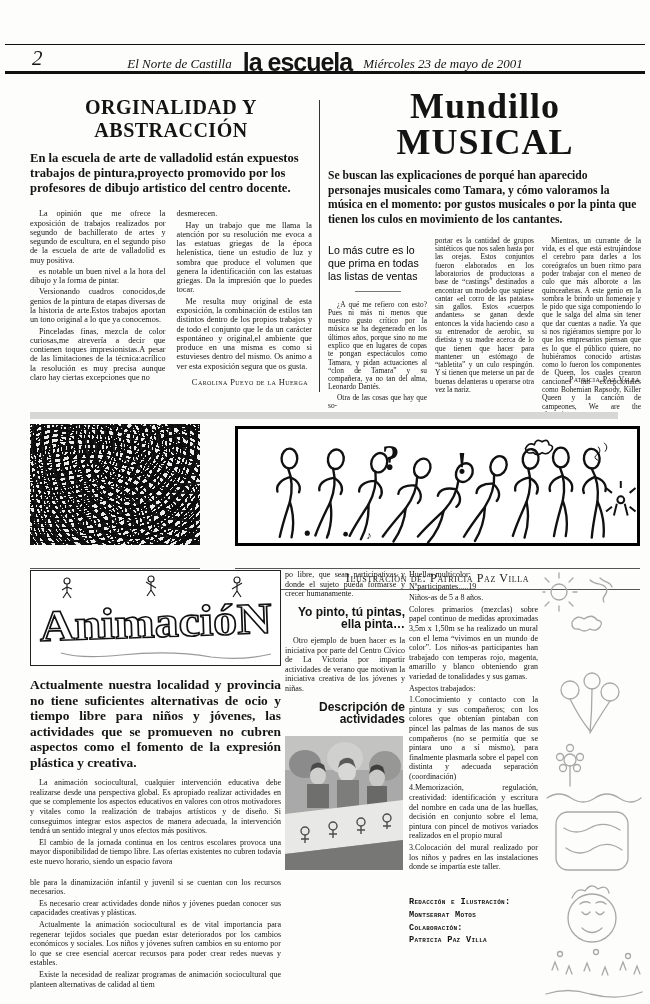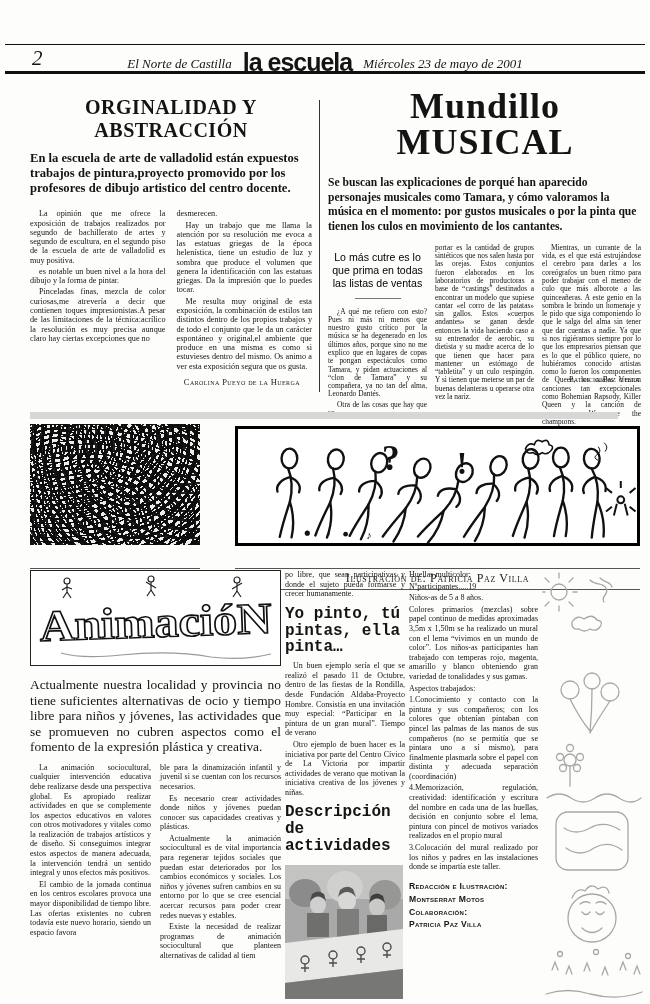--- a/index.html
+++ b/index.html
@@ -18,62 +18,62 @@
   .cols{display:flex;overflow:hidden;}
   .col p{margin:0 0 2px 0;text-align:justify;}
   .col p.ind{text-indent:9px;}
   .byline{position:absolute;font-variant:small-caps;letter-spacing:.4px;color:#222;}
   
   .art-left{position:absolute;left:30px;top:96px;width:282px;}
   .art-left .headline{font-size:20px;letter-spacing:.5px;}
   .art-left .standfirst{font-size:12.6px;line-height:1.2;margin-top:9px;}
   .art-left .cols{gap:11px;margin-top:13px;max-height:204px;}
   .art-left .col{width:136px;font-size:8.2px;line-height:1.13;}
-  .art-left .byline{right:12px;top:281px;font-size:8.5px;}
+  .art-left .byline{right:4px;top:281px;font-size:8.5px;}
   .divider-v{position:absolute;left:319px;top:100px;width:1px;height:292px;background:#333;}
   
   .art-right{position:absolute;left:328px;top:88px;width:314px;}
   .art-right .headline{font-size:36px;line-height:1;letter-spacing:1px;}
-  .art-right .standfirst{font-size:11.6px;line-height:1.27;margin-top:16px;}
+  .art-right .standfirst{font-size:11.6px;line-height:1.27;margin-top:9px;}
   .art-right .cols{gap:8px;margin-top:9px;max-height:212px;}
   .art-right .col{width:99px;font-size:7.4px;line-height:1.12;}
   .art-right .byline{right:2px;top:287px;font-size:8px;}
   .pullquote{font-family:"Liberation Sans",sans-serif;font-size:10.6px;line-height:1.25;
-             text-align:center;margin:7px 0 9px 0;color:#000;}
+             margin:7px 0 9px 0;color:#000;}
   .pq-rule{width:46px;height:1px;background:#777;margin:7px auto 0 auto;}
   
   .graystrip{position:absolute;left:30px;top:412px;width:588px;height:7px;background:#d7d7d5;}
   .zebra{position:absolute;left:30px;top:424px;width:170px;height:121px;background-color:#ececea;
      background-image:
        repeating-radial-gradient(ellipse 90px 60px at 15% 20%, #0c0c0c 0 2px, transparent 2px 7px),
        repeating-radial-gradient(ellipse 70px 90px at 60% 8%,  #0c0c0c 0 2px, transparent 2px 8px),
        repeating-radial-gradient(ellipse 100px 70px at 35% 82%,#141414 0 2px, transparent 2px 7px),
        repeating-radial-gradient(ellipse 80px 100px at 88% 60%,#101010 0 2px, transparent 2px 8px),
        repeating-radial-gradient(ellipse 55px 55px at 92% 12%, #202020 0 2px, transparent 2px 9px);}
   .cartoon{position:absolute;left:235px;top:426px;width:399px;height:114px;border:3px solid #000;background:#fff;}
   .caption{position:absolute;top:568px;border-top:1px solid #555;border-bottom:1px solid #555;
            padding:2px 0 3px 0;font-size:12px;font-variant:small-caps;letter-spacing:.6px;
            text-align:center;color:#222;}
   .cap-l{left:30px;width:170px;}
   .cap-r{left:235px;width:405px;}
   
   .bottom{position:absolute;left:30px;top:570px;width:615px;height:434px;display:flex;gap:4px;overflow:hidden;}
   .bcolA{width:251px;flex:none;}
   .wordart{width:249px;height:94px;border:1px solid #222;background:#fff;}
-  .b-standfirst{font-size:13.4px;font-weight:normal;line-height:1.16;text-align:justify;margin-top:7px;}
-  .bcolA .sub{display:flex;gap:9px;margin-top:8px;}
+  .b-standfirst{font-size:13.4px;font-weight:bold;line-height:1.16;text-align:justify;margin-top:7px;}
+  .bcolA .sub{display:flex;gap:9px;margin-top:8px;flex-direction:column;}
   .bcolA .sub .col{flex:1;font-size:8px;line-height:1.2;}
   .bcolB{width:120px;flex:none;font-size:8px;line-height:1.2;}
   .bcolC{width:129px;flex:none;font-size:8px;line-height:1.2;}
   .bcolB p,.bcolC p{margin:0 0 2px 0;text-align:justify;}
   .bcolB p.ind,.bcolC p.ind{text-indent:8px;}
-  .subhead{font-family:Liberation Mono, monospace;font-weight:bold;font-size:16px;
-           line-height:1.05;margin:7px 0 5px 0;text-align:left;}
+  .subhead{font-family:Liberation Sans, sans-serif;font-weight:bold;font-size:12px;
+           line-height:1.05;margin:7px 0 5px 0;text-align:right;}
   .photo{width:118px;height:134px;margin-top:5px;}
-  .credits{margin-top:8px;font-family:Liberation Sans, sans-serif;font-weight:bold;
+  .credits{margin-top:24px;font-family:Liberation Mono, monospace;font-weight:bold;
            font-size:8.6px;font-variant:small-caps;letter-spacing:.3px;line-height:1.5;}
   .bcolD{width:103px;flex:none;}
   .intro-line{margin:0;text-align:left;}
   svg text{font-family:"Liberation Serif",serif;}
 </style>
 </head>
 <body>
 
 <div class="page">
 
@@ -86,20 +86,21 @@
   </div>
   <div class="rule" style="left:5px;top:71px;width:640px;height:3px;"></div>
 
   <div class="art-left">
     <div class="headline">ORGINALIDAD Y ABSTRACCIÓN</div>
     <div class="standfirst">En la escuela de arte de valladolid están expuestos trabajos de pintura,proyecto promovido por los profesores de dibujo artistico del centro docente.</div>
     <div class="cols">
       <div class="col">
         <p class="ind">La opinión que me ofrece la exposición de trabajos realizados por segundo de bachillerato de artes y segundo de escultura, en el segundo piso de la escuela de arte de valladolid es muy positiva.</p>
         <p class="ind">es notable un buen nivel a la hora del dibujo y la forma de pintar.</p>
+        <p class="ind">Versionando cuadros conocidos,de genios de la pintura de etapas diversas de la historia de arte.Estos trabajos aportan un tono original a lo que ya conocemos.</p>
         <p class="ind">Pinceladas finas, mezcla de color curiosas,me atrevería a decir que contienen toques impresionistas.A pesar de las limitaciones de la técnica:acrílico la resolución es muy precisa aunque claro hay ciertas excepciones que no</p>
       </div>
       <div class="col">
         <p>desmerecen.</p>
         <p class="ind">Hay un trabajo que me llama la atención por su resolución me evoca a las estatuas griegas de la época helenística, tiene un estudio de luz y sombra que produce el volumen que genera la identificación con las estatuas griegas. Da la impresión que lo puedes tocar.</p>
         <p class="ind">Me resulta muy original de esta exposición, la combinación de estilos tan distintos dentro de los propios trabajos y de todo el conjunto que le da un carácter espontáneo y original,el ambiente que produce en una misma es como si estuvieses dentro del mismo. Os animo a ver esta exposición segura que os gusta.</p>
       </div>
     </div>
     <div class="byline">Carolina Pueyo de la Huerga</div>
   </div>
@@ -196,21 +197,20 @@
           <p class="ind">Es necesario crear actividades donde niños y jóvenes puedan conocer sus capacidades creativas y plásticas.</p>
           <p class="ind">Actualmente la animación sociocultural es de vital importancia para regenerar tejidos sociales que puedan estar deteriorados por los cambios económicos y sociales. Los niños y jóvenes sufren cambios en su entorno por lo que se cree esencial acercar recursos para poder crear redes nuevas y estables.</p>
           <p class="ind">Existe la necesidad de realizar programas de animación sociocultural que planteen alternativas de calidad al tiem</p>
         </div>
       </div>
     </div>
 
     <div class="bcolB">
       <p>po libre, que sean participativas y donde el sujeto pueda formarse y crecer humanamente.</p>
       <div class="subhead">Yo pinto, tú pintas, ella pinta…</div>
-      <p class="ind">Un buen ejemplo sería el que se realizó el pasado 11 de Octubre, dentro de las fiestas de la Rondilla, desde Fundación Aldaba-Proyecto Hombre. Consistía en una invitación muy especial: “Participar en la pintura de un gran mural”. Tiempo de verano</p>
       <p class="ind">Otro ejemplo de buen hacer es la iniciativa por parte del Centro Cívico de La Victoria por impartir actividades de verano que motivan la iniciativa creativa de los jóvenes y niñas.</p>
       <div class="subhead">Descripción de actividades</div>
       <svg class="photo" viewBox="0 0 118 134">
         <rect width="118" height="134" fill="#a9a9a9"></rect>
         <rect width="118" height="34" fill="#c3c3c1"></rect>
         <ellipse cx="20" cy="28" rx="16" ry="14" fill="#8b8b8b"></ellipse>
         <ellipse cx="60" cy="22" rx="18" ry="16" fill="#d0d0ce"></ellipse>
         <ellipse cx="100" cy="30" rx="16" ry="15" fill="#979795"></ellipse>
         <ellipse cx="33" cy="40" rx="8" ry="9" fill="#cfcfcd"></ellipse>
           <path d="M25 36 q8 -9 16 0 l-2 -7 q-6 -5 -12 0 z" fill="#4a4a4a"></path>

